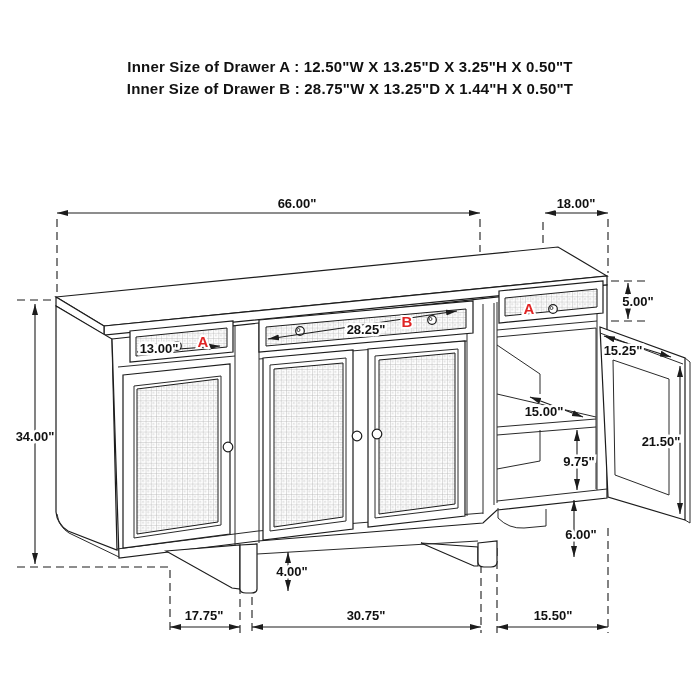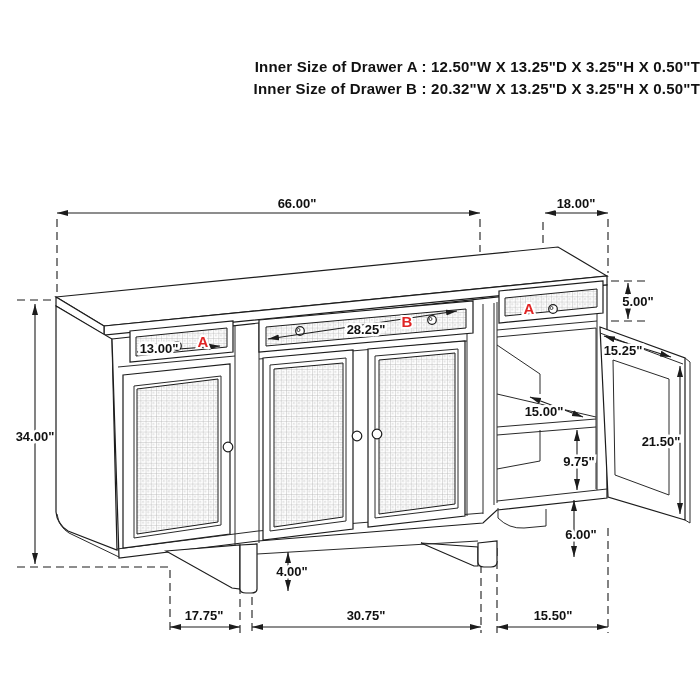--- a/index.html
+++ b/index.html
@@ -1,38 +1,38 @@
 <!DOCTYPE html>
 <html><head>
 <meta charset="utf-8">
 <style>
   html,body{margin:0;padding:0;background:#ffffff;}
   .stage{position:relative;width:700px;height:700px;background:#ffffff;overflow:hidden;
          font-family:"Liberation Sans", sans-serif;}
-  .title-block{position:absolute;left:0;right:0;top:56px;text-align:right;color:#111;}
+  .title-block{position:absolute;left:0;right:0;top:56px;text-align:center;color:#111;}
   .title-line{font-size:15px;font-weight:700;line-height:22px;letter-spacing:0.2px;}
   svg{position:absolute;left:0;top:0;}
   .thin{stroke:#2a2a2a;stroke-width:1;fill:none;}
   .wht{fill:#ffffff;stroke:#1c1c1c;stroke-width:1.2;}
   .cane{fill:url(#cane);stroke:#1c1c1c;stroke-width:1;}
   .dim{stroke:#1c1c1c;stroke-width:1.1;fill:none;}
   .dash{stroke:#1c1c1c;stroke-width:1.1;fill:none;stroke-dasharray:8 5;}
   .dimtxt{font:700 13px "Liberation Sans",sans-serif;fill:#111;
           paint-order:stroke;stroke:#ffffff;stroke-width:5px;text-anchor:middle;}
   .redtxt{font:700 15px "Liberation Sans",sans-serif;fill:#e02525;
           paint-order:stroke;stroke:#ffffff;stroke-width:4px;text-anchor:middle;}
 </style>
 </head>
 <body>
 
 <div class="stage">
 
   <div class="title-block">
     <div class="title-line">Inner Size of Drawer A : 12.50"W X 13.25"D X 3.25"H X 0.50"T</div>
-    <div class="title-line">Inner Size of Drawer B : 20.32"W X 13.25"D X 3.25"H X 0.50"T</div>
+    <div class="title-line">Inner Size of Drawer B : 28.75"W X 13.25"D X 1.44"H X 0.50"T</div>
   </div>
 
   <svg width="700" height="700" viewBox="0 0 700 700">
     <defs>
       <marker id="mE" markerWidth="12" markerHeight="8" refX="11" refY="4" orient="auto" markerUnits="userSpaceOnUse">
         <path d="M0,1 L11,4 L0,7 Z" fill="#1c1c1c"></path>
       </marker>
       <marker id="mS" markerWidth="12" markerHeight="8" refX="1" refY="4" orient="auto" markerUnits="userSpaceOnUse">
         <path d="M12,1 L1,4 L12,7 Z" fill="#1c1c1c"></path>
       </marker>

